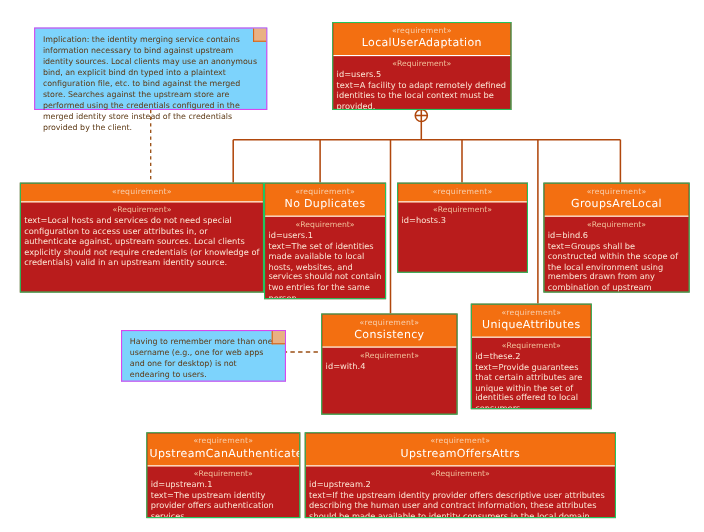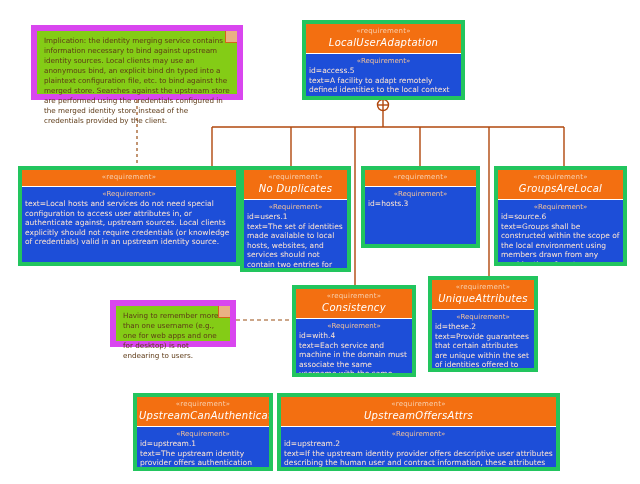--- a/index.html
+++ b/index.html
@@ -10,22 +10,22 @@
     position:relative;
     overflow:hidden;
   }
   #canvas{position:absolute;left:0;top:0;width:640px;height:484px;}
   svg.lines{position:absolute;left:0;top:0;width:640px;height:484px;pointer-events:none;}
 
   
   .req{
     position:absolute;
     box-sizing:border-box;
-    border:4px solid #22c55e;
-    background:#1d4ed8;
+    border:1px solid #22c55e;
+    background:#b91c1c;
     overflow:hidden;
   }
   .req-head{
     background:#f36f11;
     text-align:center;
     padding:3px 2px 4px 2px;
     border-bottom:1px solid #ffffff;
   }
   .stereo{
     display:block;
@@ -34,21 +34,20 @@
     line-height:9px;
     letter-spacing:.2px;
   }
   .req-name{
     display:block;
     color:#ffffff;
     font-size:10px;
     line-height:13px;
     letter-spacing:.3px;
     white-space:nowrap;
-    font-style:italic;
   }
   .req-body{
     padding:2px 3px 3px 3px;
   }
   .body-stereo{
     display:block;
     text-align:center;
     color:#f0c09a;
     font-size:7px;
     line-height:10px;
@@ -58,22 +57,22 @@
     color:#fbe3d2;
     font-size:7.5px;
     line-height:9.6px;
     word-wrap:break-word;
   }
 
   
   .note{
     position:absolute;
     box-sizing:border-box;
-    background:#84cc16;
-    border:6px solid #d946ef;
+    background:#7dd3fc;
+    border:1px solid #d946ef;
     color:#5d3a16;
     font-size:7.2px;
     line-height:10px;
     padding:5px 7px 4px 7px;
   }
   .note .fold{
     position:absolute;
     top:0;right:0;
     width:11px;height:11px;
     background:#e9b183;
@@ -118,21 +117,21 @@
     <span class="note-text">Implication: the identity merging service contains information necessary to bind against upstream identity sources. Local clients may use an anonymous bind, an explicit bind dn typed into a plaintext configuration file, etc. to bind against the merged store. Searches against the upstream store are performed using the credentials configured in the merged identity store instead of the credentials provided by the client.</span>
   </div>
 
   <div class="req" style="left:302px;top:20px;width:163px;height:80px;">
     <div class="req-head">
       <span class="stereo">«requirement»</span>
       <span class="req-name">LocalUserAdaptation</span>
     </div>
     <div class="req-body">
       <span class="body-stereo">«Requirement»</span>
-      <span class="attr">id=access.5</span>
+      <span class="attr">id=users.5</span>
       <span class="attr">text=A facility to adapt remotely defined identities to the local context must be provided.</span>
     </div>
   </div>
 
   <div class="req" style="left:18px;top:166px;width:222px;height:100px;">
     <div class="req-head">
       <span class="stereo">«requirement»</span>
     </div>
     <div class="req-body">
       <span class="body-stereo">«Requirement»</span>
@@ -162,39 +161,38 @@
     </div>
   </div>
 
   <div class="req" style="left:494px;top:166px;width:133px;height:100px;">
     <div class="req-head">
       <span class="stereo">«requirement»</span>
       <span class="req-name">GroupsAreLocal</span>
     </div>
     <div class="req-body">
       <span class="body-stereo">«Requirement»</span>
-      <span class="attr">id=source.6</span>
+      <span class="attr">id=bind.6</span>
       <span class="attr">text=Groups shall be constructed within the scope of the local environment using members drawn from any combination of upstream providers.</span>
     </div>
   </div>
 
-  <div class="note" style="left:110px;top:300px;width:126px;height:47px;">
+  <div class="note" style="left:110px;top:300px;width:150px;height:47px;">
     <span class="fold"></span>
     <span class="note-text">Having to remember more than one username (e.g., one for web apps and one for desktop) is not endearing to users.</span>
   </div>
 
   <div class="req" style="left:292px;top:285px;width:124px;height:92px;">
     <div class="req-head">
       <span class="stereo">«requirement»</span>
       <span class="req-name">Consistency</span>
     </div>
     <div class="req-body">
       <span class="body-stereo">«Requirement»</span>
       <span class="attr">id=with.4</span>
-      <span class="attr">text=Each service and machine in the domain must associate the same username with the same identity.</span>
     </div>
   </div>
 
   <div class="req" style="left:428px;top:276px;width:110px;height:96px;">
     <div class="req-head">
       <span class="stereo">«requirement»</span>
       <span class="req-name">UniqueAttributes</span>
     </div>
     <div class="req-body">
       <span class="body-stereo">«Requirement»</span>

